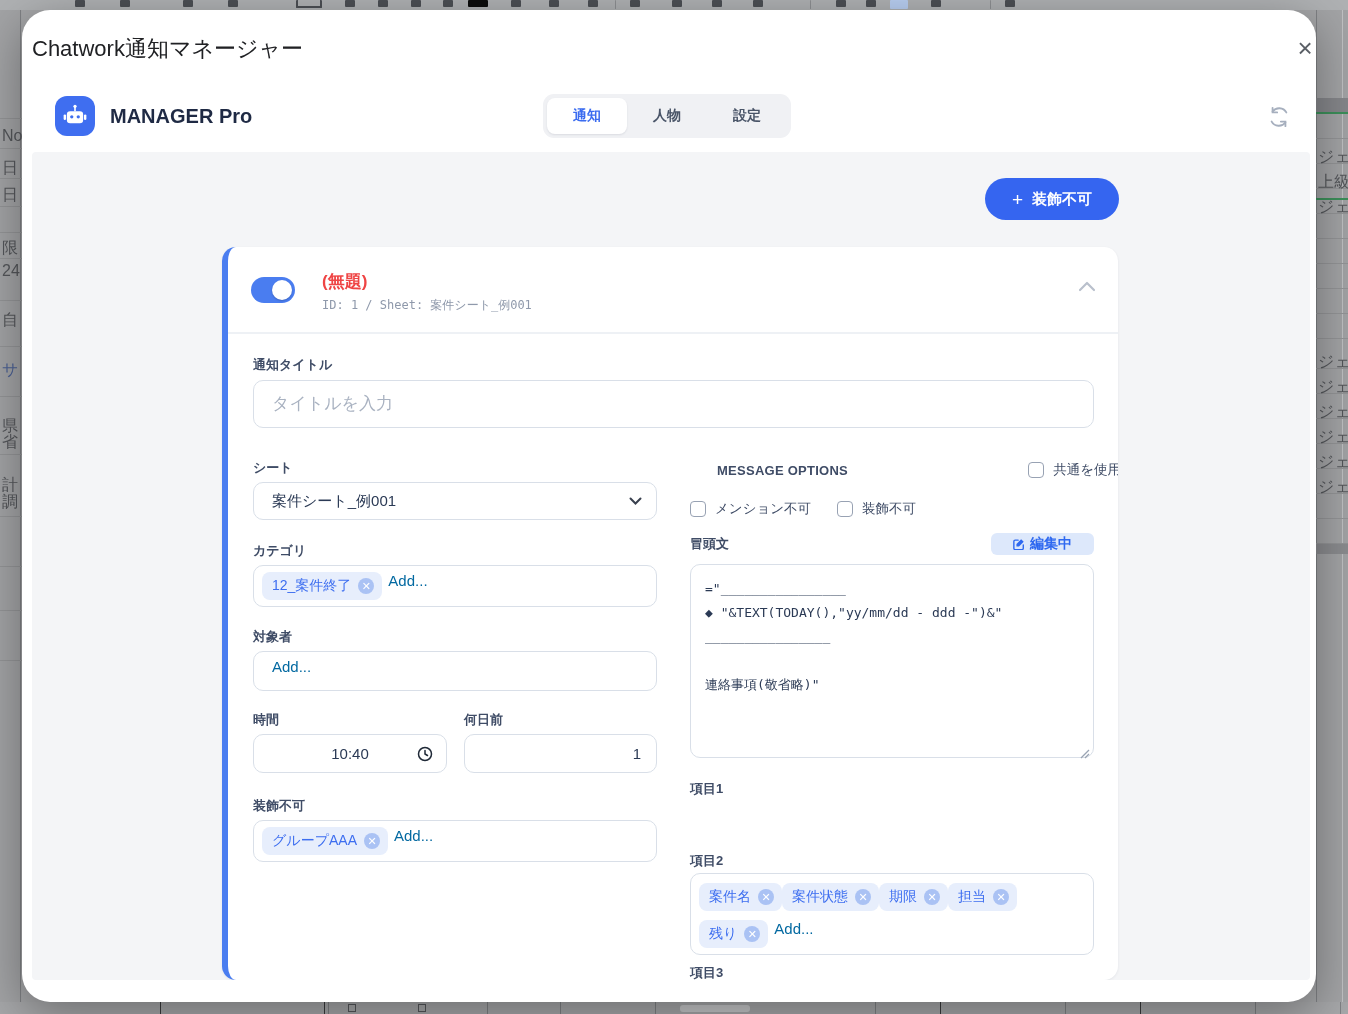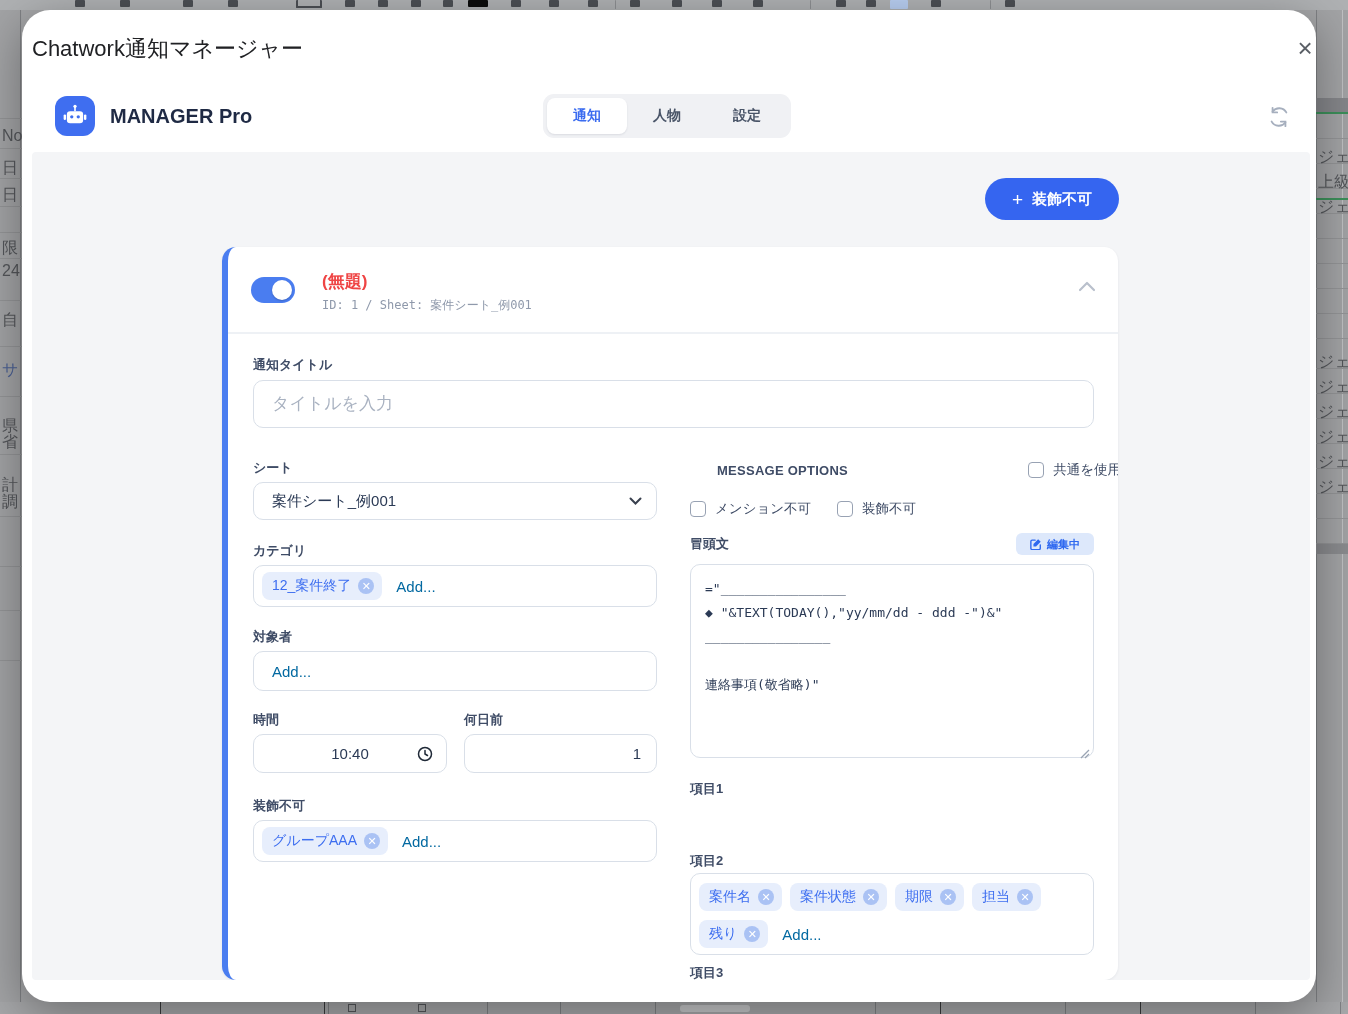--- a/index.html
+++ b/index.html
@@ -55,40 +55,40 @@
                font-size:12px; color:#8f99ab; }
   .collapse { position:absolute; left:850px; top:32px; width:22px; height:18px; cursor:pointer; }
   .card-divider { position:absolute; left:0; top:85px; width:100%; height:2px; background:#eef1f5; }
 
   .lbl { position:absolute; font-size:13px; font-weight:700; color:#3f4c66; }
   .inp { position:absolute; background:#fff; border:1.5px solid #d9dfe8; border-radius:10px; font-size:15px; color:#2b3a55; }
   .text-input { padding:0 18px; font-family:inherit; outline:none; width:841px; height:48px; font-size:17px; }
   .text-input::placeholder { color:#a9b2c1; }
   .selectbox { width:404px; height:38px; display:flex; align-items:center; padding:0 18px; cursor:pointer; }
   .selectbox svg { position:absolute; right:14px; }
-  .chipbox { width:404px; display:flex; flex-wrap:wrap; align-items:center; gap:8px; padding:6px 8px; cursor:text; }
+  .chipbox { width:404px; display:flex; flex-wrap:wrap; padding:6px 8px; cursor:text; }
   .chip { display:inline-flex; align-items:center; gap:7px; background:#e7eefc; border-radius:8px; height:28px;
           padding:0 8px 0 10px; font-size:14px; font-weight:500; color:#3d6ef0; cursor:default; }
   .chip-x { width:16px; height:16px; border-radius:50%; background:#aac2f4; color:#fff; font-size:11px; line-height:16px;
             text-align:center; cursor:pointer; }
   .ph { font-size:15px; color:#0369a1; margin-left:6px; }
   .valbox { display:flex; align-items:center; }
   .cb-lg { appearance:none; width:20px; height:20px; border:2px solid #3d4a63; border-radius:4px; background:#fff; cursor:pointer; }
   .cb-sm { appearance:none; width:16px; height:16px; border:1.5px solid #98a2b3; border-radius:4px; background:#fff; cursor:pointer; flex:none; }
   .cbrow { display:flex; align-items:center; gap:9px; font-size:13.5px; font-weight:500; color:#3f4c66; }
   .done-panel { position:absolute; left:25px; top:636px; width:404px; height:46px; background:#f3f5f7; border-radius:10px;
                 display:flex; align-items:center; gap:13px; padding:0 14px; }
   .done-panel span { font-size:15px; font-weight:700; color:#22304d; }
 
   .mo-head { position:absolute; left:462px; top:214px; width:404px; display:flex; align-items:center; justify-content:space-between;margin-left:27px; }
   .mo-title { font-size:13px; font-weight:700; color:#3f4c66; letter-spacing:.02em; }
   .mention-row { position:absolute; left:462px; top:253px; display:flex; gap:26px; }
   .opening-row { position:absolute; left:462px; top:286px; width:404px; display:flex; align-items:center; justify-content:space-between; }
-  .badge { display:inline-flex; align-items:center; gap:5px; background:#dde8fb; color:#2e68f0; font-size:11px;
-           font-weight:700; border-radius:6px; height:22px; padding:0 14px; cursor:pointer; }
+  .badge { display:inline-flex; align-items:center; gap:5px; background:#dde8fb; color:#2e68f0; font-size:14px;
+           font-weight:700; border-radius:6px; height:22px; padding:0 22px; cursor:pointer; }
   .opening-ta { position:absolute; left:462px; top:317px; width:404px; height:194px; border:1.5px solid #d9dfe8; border-radius:10px;
                 padding:12px 14px; font-family:"DejaVu Sans Mono","Liberation Mono",monospace; font-size:13px; line-height:24px;
                 color:#2b3a55; resize:none; outline:none; background:#fff; }
   .resize-corner { position:absolute; left:852px; top:498px; }
 
   .chip-wrap2 { min-height:80px; align-content:flex-start; row-gap:9px; padding-top:9px; }
 </style>
 </head>
 <body>
 

